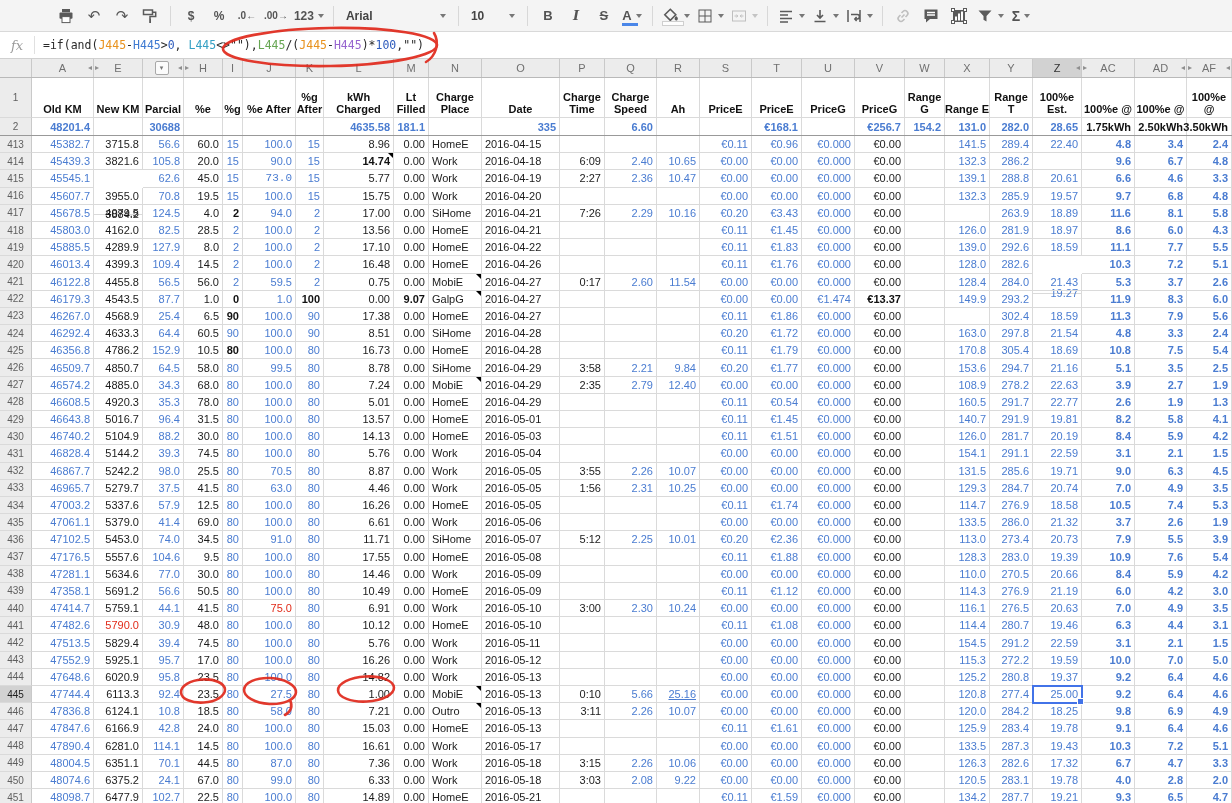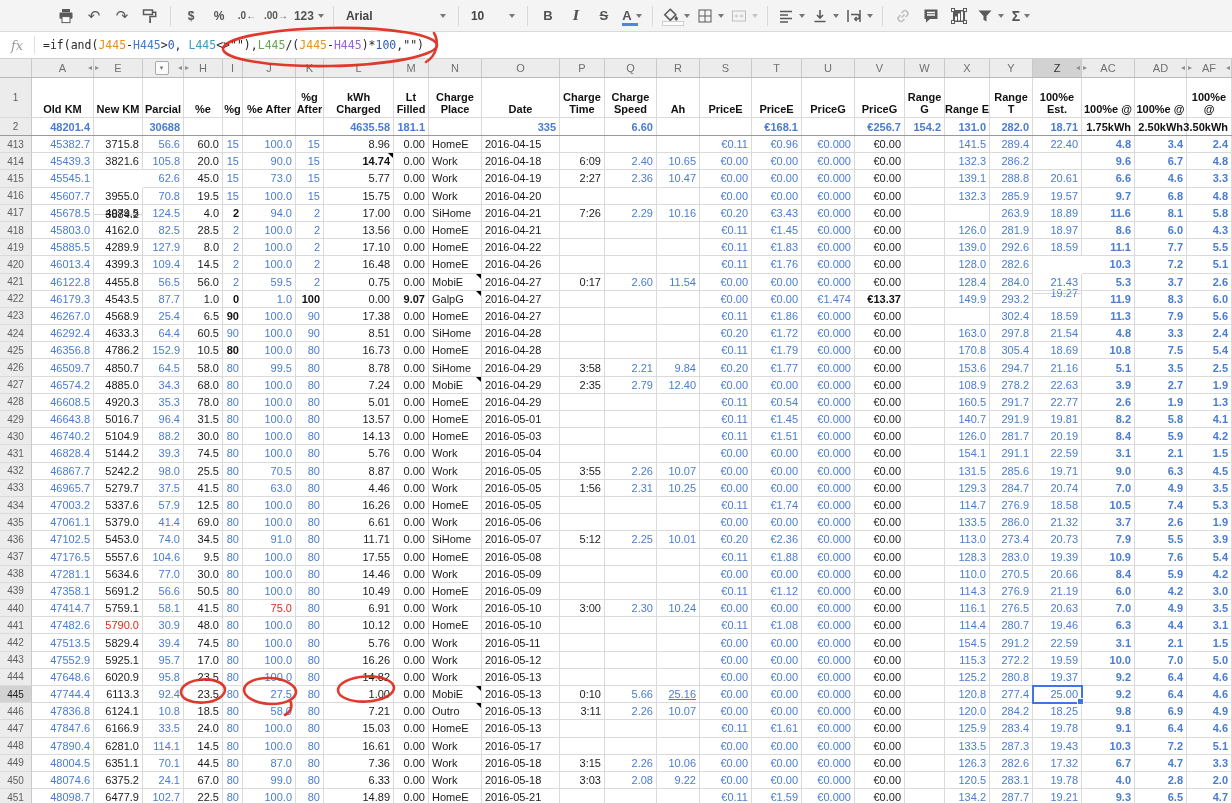--- a/index.html
+++ b/index.html
@@ -374,21 +374,21 @@
         <div class="cell a-r b2" style="width: 45px; height: 17px;"></div>
         <div class="cell a-r b2" style="width: 52px; height: 17px;">6.60</div>
         <div class="cell a-r b2" style="width: 43px; height: 17px;"></div>
         <div class="cell a-r b2" style="width: 52px; height: 17px;"></div>
         <div class="cell a-r b2" style="width: 50px; height: 17px;">€168.1</div>
         <div class="cell a-r b2" style="width: 53px; height: 17px;"></div>
         <div class="cell a-r b2" style="width: 50px; height: 17px;">€256.7</div>
         <div class="cell a-r b2" style="width: 40px; height: 17px;">154.2</div>
         <div class="cell a-r b2" style="width: 45px; height: 17px;">131.0</div>
         <div class="cell a-r b2" style="width: 43px; height: 17px;">282.0</div>
-        <div class="cell a-r b2" style="width: 49px; height: 17px;">18.71</div>
+        <div class="cell a-r b2" style="width: 49px; height: 17px;">28.65</div>
         <div class="cell a-r b2k" style="width: 53px; height: 17px;">1.75kWh</div>
         <div class="cell a-r b2k" style="width: 52px; height: 17px;">2.50kWh</div>
         <div class="cell a-r b2k" style="width: 45px; height: 17px;">3.50kWh</div>
       </div>
     <div id="rows">
         <div class="r flexrow">
           <div class="gut">413</div>
           <div class="cell a-r c-b" style="width: 62px;">45382.7</div>
           <div class="cell a-r c-k" style="width: 49px;">3715.8</div>
           <div class="cell a-r c-b" style="width: 41px;">56.6</div>
@@ -443,21 +443,21 @@
           <div class="cell a-r c-bb" style="width: 52px;">6.7</div>
           <div class="cell a-r c-bb" style="width: 45px;">4.8</div>
         </div>
         <div class="r flexrow">
           <div class="gut">415</div>
           <div class="cell a-r c-b" style="width: 62px;">45545.1</div>
           <div class="cell a-r c-k" style="width: 49px; margin-top: 44px;">3884.2</div>
           <div class="cell a-r c-b" style="width: 41px;">62.6</div>
           <div class="cell a-r c-k" style="width: 39px;">45.0</div>
           <div class="cell a-r c-b" style="width: 20px;">15</div>
-          <div class="cell a-r c-b" style="width: 53px;">73.0</div>
+          <div class="cell a-r c-b" style="width: 53px; font-family: Liberation Mono, monospace;">73.0</div>
           <div class="cell a-r c-b" style="width: 28px;">15</div>
           <div class="cell a-r c-k" style="width: 70px;">5.77</div>
           <div class="cell a-r c-k" style="width: 35px;">0.00</div>
           <div class="cell a-l c-k" style="width: 53px;">Work</div>
           <div class="cell a-l c-k" style="width: 78px;">2016-04-19</div>
           <div class="cell a-r c-k" style="width: 45px;">2:27</div>
           <div class="cell a-r c-b" style="width: 52px;">2.36</div>
           <div class="cell a-r c-b" style="width: 43px;">10.47</div>
           <div class="cell a-r c-b" style="width: 52px;">€0.00</div>
           <div class="cell a-r c-b" style="width: 50px;">€0.00</div>
@@ -1140,21 +1140,21 @@
           <div class="cell a-r c-b" style="width: 43px;">276.9</div>
           <div class="cell a-r c-b" style="width: 49px;">21.19</div>
           <div class="cell a-r c-bb" style="width: 53px;">6.0</div>
           <div class="cell a-r c-bb" style="width: 52px;">4.2</div>
           <div class="cell a-r c-bb" style="width: 45px;">3.0</div>
         </div>
         <div class="r flexrow">
           <div class="gut">440</div>
           <div class="cell a-r c-b" style="width: 62px;">47414.7</div>
           <div class="cell a-r c-k" style="width: 49px;">5759.1</div>
-          <div class="cell a-r c-b" style="width: 41px;">58.1</div>
+          <div class="cell a-r c-b" style="width: 41px;">44.1</div>
           <div class="cell a-r c-k" style="width: 39px;">41.5</div>
           <div class="cell a-r c-b" style="width: 20px;">80</div>
           <div class="cell a-r c-b red" style="width: 53px;">75.0</div>
           <div class="cell a-r c-b" style="width: 28px;">80</div>
           <div class="cell a-r c-k" style="width: 70px;">6.91</div>
           <div class="cell a-r c-k" style="width: 35px;">0.00</div>
           <div class="cell a-l c-k" style="width: 53px;">Work</div>
           <div class="cell a-l c-k" style="width: 78px;">2016-05-10</div>
           <div class="cell a-r c-k" style="width: 45px;">3:00</div>
           <div class="cell a-r c-b" style="width: 52px;">2.30</div>
@@ -1336,21 +1336,21 @@
           <div class="cell a-r c-b" style="width: 43px;">284.2</div>
           <div class="cell a-r c-b" style="width: 49px;">18.25</div>
           <div class="cell a-r c-bb" style="width: 53px;">9.8</div>
           <div class="cell a-r c-bb" style="width: 52px; text-align: center;">6.9</div>
           <div class="cell a-r c-bb" style="width: 45px;">4.9</div>
         </div>
         <div class="r flexrow">
           <div class="gut">447</div>
           <div class="cell a-r c-b" style="width: 62px;">47847.6</div>
           <div class="cell a-r c-k" style="width: 49px;">6166.9</div>
-          <div class="cell a-r c-b" style="width: 41px;">33.5</div>
+          <div class="cell a-r c-b" style="width: 41px;">42.8</div>
           <div class="cell a-r c-k" style="width: 39px;">24.0</div>
           <div class="cell a-r c-b" style="width: 20px;">80</div>
           <div class="cell a-r c-b" style="width: 53px;">100.0</div>
           <div class="cell a-r c-b" style="width: 28px;">80</div>
           <div class="cell a-r c-k" style="width: 70px;">15.03</div>
           <div class="cell a-r c-k" style="width: 35px;">0.00</div>
           <div class="cell a-l c-k" style="width: 53px;">HomeE</div>
           <div class="cell a-l c-k" style="width: 78px;">2016-05-13</div>
           <div class="cell a-r c-k" style="width: 45px;"></div>
           <div class="cell a-r c-b" style="width: 52px;"></div>

